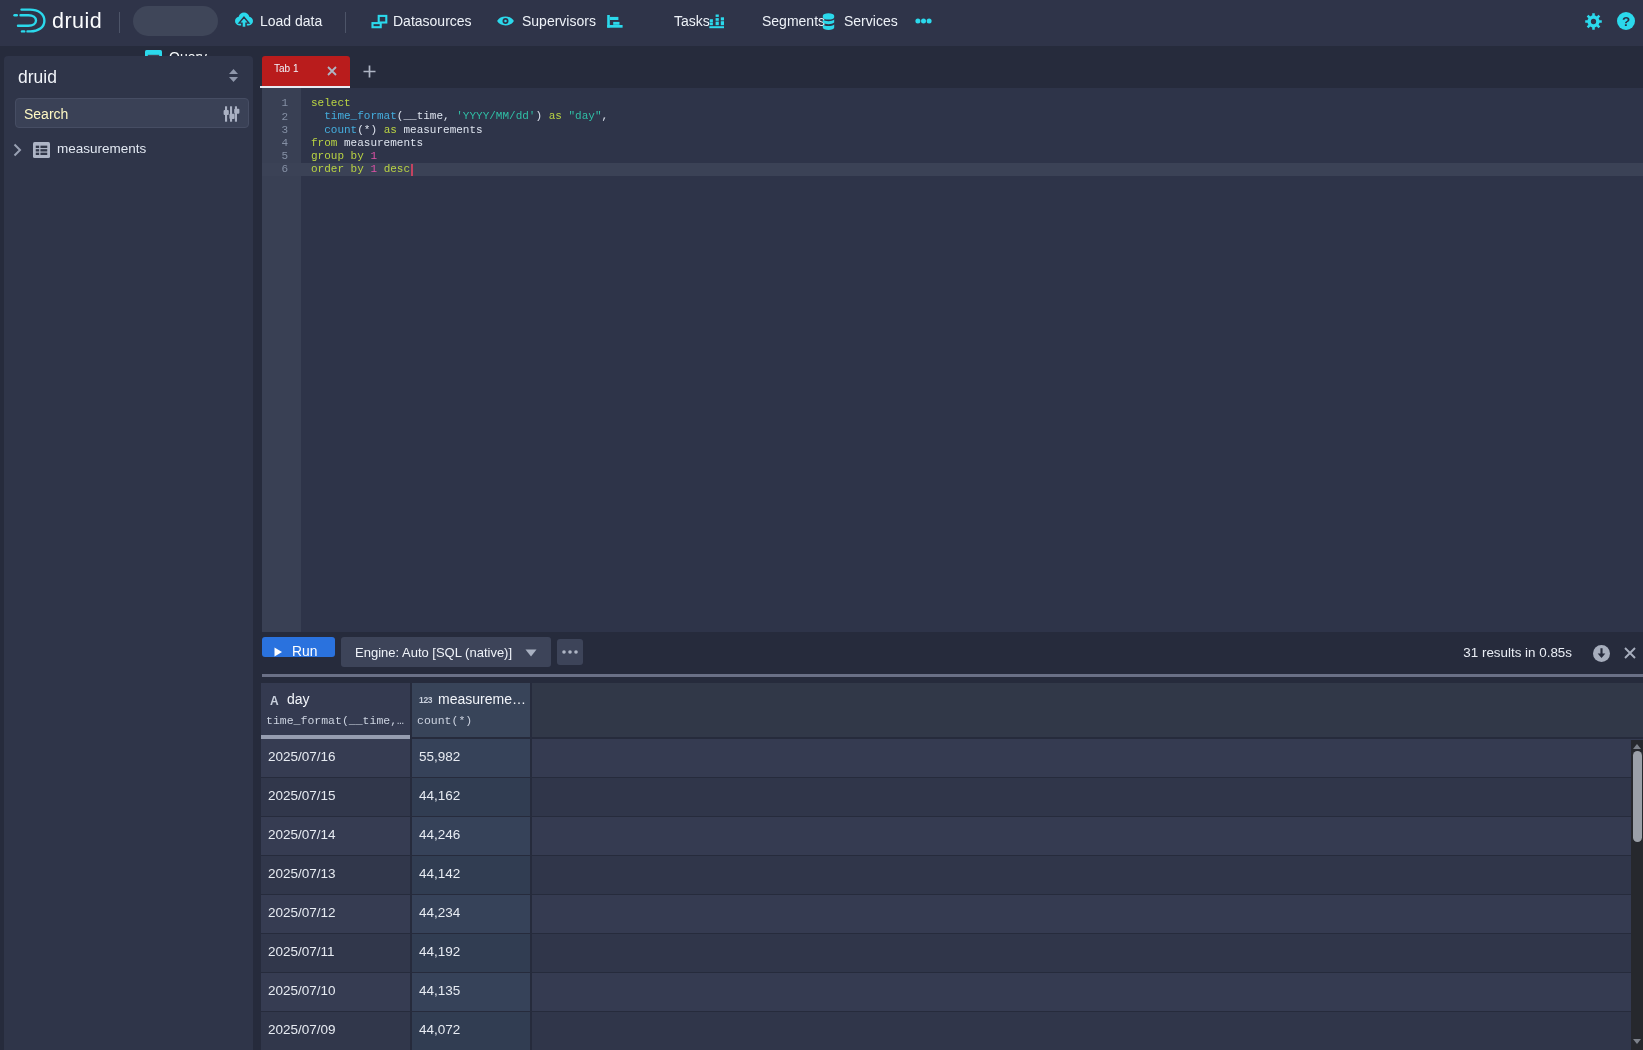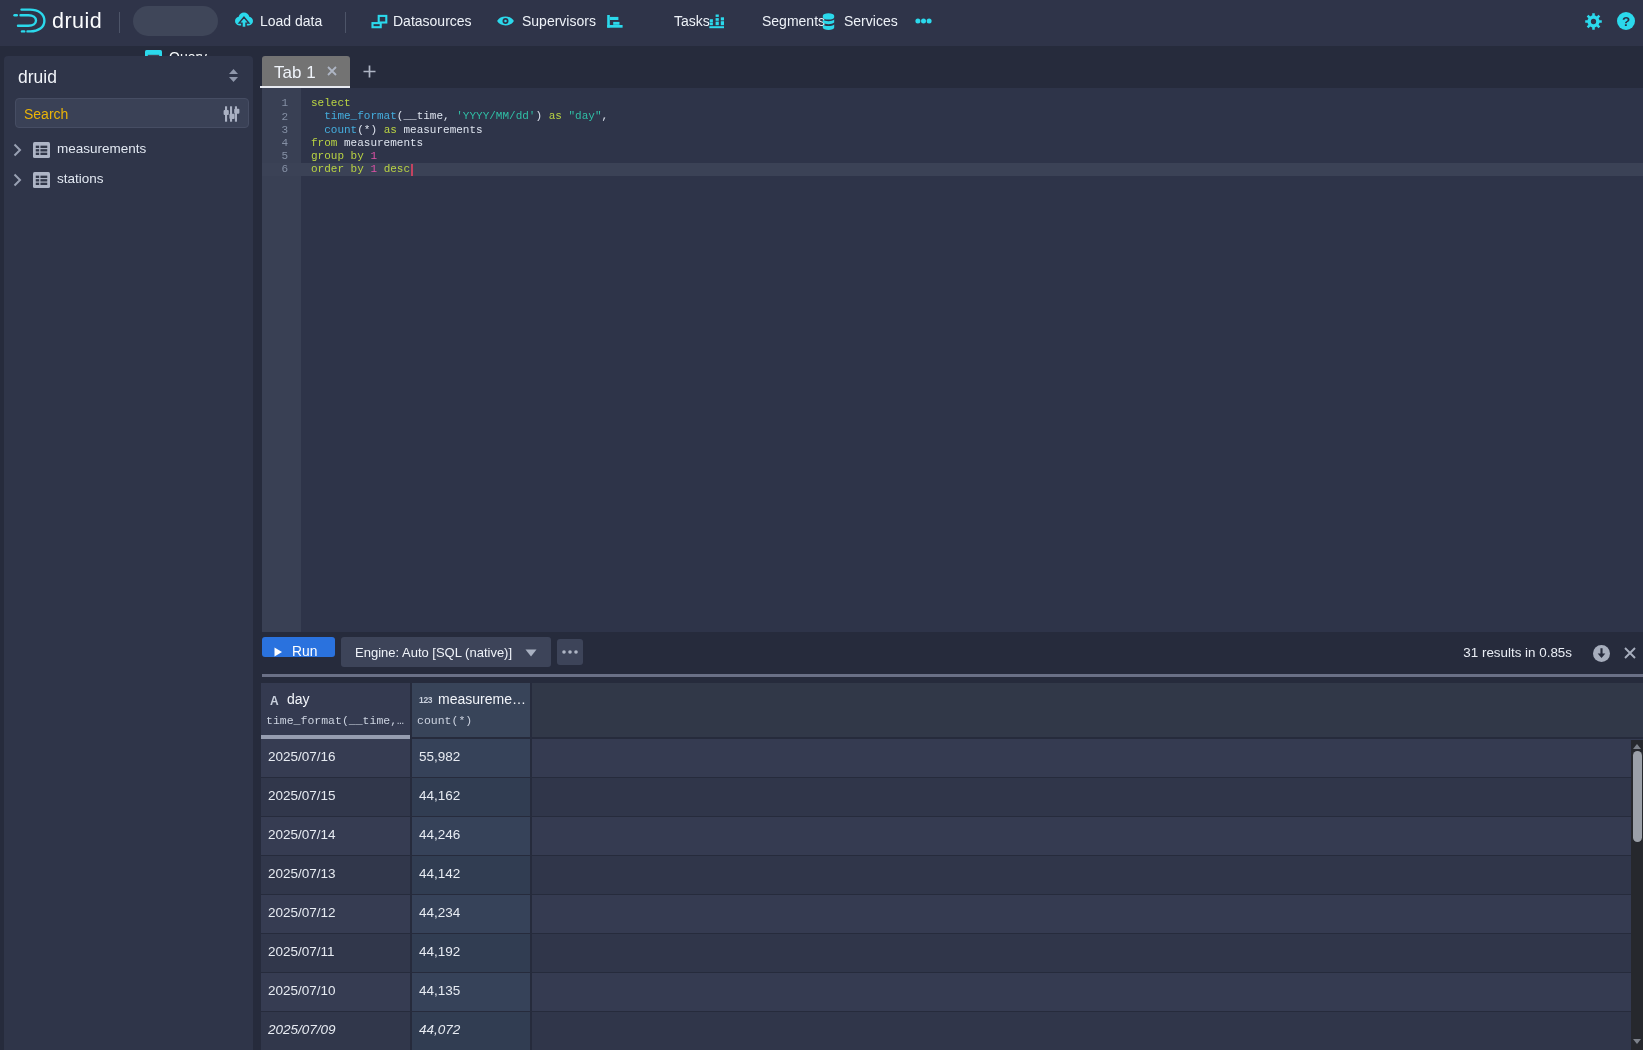--- a/index.html
+++ b/index.html
@@ -9,28 +9,28 @@
 
   
   #topbar { position:absolute; left:0; top:0; width:1643px; height:46px; background:#2f3449; }
   .nav { position:absolute; top:0; height:42px; display:flex; align-items:center; color:#eef2f8; font-size:14px; }
   .vsep { position:absolute; top:12px; width:1px; height:21px; background:#4d5468; }
 
   
   #sidebar { position:absolute; left:4px; top:56px; width:249px; height:994px; background:#2f3549; border-radius:4px 4px 0 0; }
   #sb-title { position:absolute; left:14px; top:11px; font-size:17.5px; color:#f2f5fa; }
   #sb-search { position:absolute; left:11px; top:42px; width:234px; height:30px; background:#3a4156; border:1px solid #464d63; border-radius:4px; }
-  #sb-search .ph { position:absolute; left:8px; top:7px; font-size:14px; color:#eab308; }
+  #sb-search .ph { position:absolute; left:8px; top:7px; font-size:14px; color:#fef9c3; }
   .treerow { position:absolute; left:0; width:249px; height:29px; color:#e2e8f2; font-size:13.5px; }
 
   
   #main { position:absolute; left:262px; top:46px; width:1381px; height:1004px; }
 
   
-  #tab1 { position:absolute; left:0; top:10px; width:88px; height:30px; background:#737373; border-radius:3px 3px 0 0; color:#f0f4fa; font-size:17px; }
+  #tab1 { position:absolute; left:0; top:10px; width:88px; height:30px; background:#b91c1c; border-radius:3px 3px 0 0; color:#f0f4fa; font-size:10px; }
   #tabline { position:absolute; left:-2px; top:40px; width:90px; height:2px; background:#e7eaf1; }
 
   
   #editor { position:absolute; left:0; top:42px; width:1381px; height:544px; background:#2e3449; }
   #gutter { position:absolute; left:0; top:0; width:39px; height:544px; background:#394054; }
   .ln { position:absolute; width:26px; left:0; text-align:right; font-size:11px; line-height:13.1px; color:#8590a5; font-family:"Liberation Mono", monospace; }
   #activeline { position:absolute; left:0; top:74.9px; width:1381px; height:13.1px; background:#3b4256; }
   #code { position:absolute; left:49px; top:9.4px; font-family:"Liberation Mono", monospace; font-size:11px; line-height:13.1px; white-space:pre; color:#dde3ee; }
   .kw { color:#b9d343; } .fn { color:#45aede; } .str { color:#30bfa6; } .num { color:#e052a7; }
   #cursor { position:absolute; left:148.5px; top:75.5px; width:2px; height:12px; background:#c34360; }
@@ -193,37 +193,20 @@
       <g fill="#313749">
         <rect x="2.6" y="3.4" width="3.2" height="2.2"></rect>
           <rect x="7" y="3.4" width="6.4" height="2.2"></rect>
         <rect x="2.6" y="6.7" width="3.2" height="2.2"></rect>
           <rect x="7" y="6.7" width="6.4" height="2.2"></rect>
         <rect x="2.6" y="10" width="3.2" height="2.2"></rect>
           <rect x="7" y="10" width="6.4" height="2.2"></rect>
       </g>
     </svg>
     <span style="position:absolute;left:53px;top:6px;">measurements</span>
-  </div>
-  <div class="treerow" style="top:109px;">
-    <svg width="10" height="14" viewBox="0 0 10 14" style="position:absolute;left:8px;top:8px;" fill="none" stroke="#99a1b3" stroke-width="2">
-        <path d="M2.5 1.5 L8 7 L2.5 12.5"></path>
-      </svg>
-    <svg width="17" height="16" viewBox="0 0 16 15" style="position:absolute;left:29px;top:7px;">
-      <rect width="16" height="15" rx="1.5" fill="#aeb5c6"></rect>
-      <g fill="#313749">
-        <rect x="2.6" y="3.4" width="3.2" height="2.2"></rect>
-          <rect x="7" y="3.4" width="6.4" height="2.2"></rect>
-        <rect x="2.6" y="6.7" width="3.2" height="2.2"></rect>
-          <rect x="7" y="6.7" width="6.4" height="2.2"></rect>
-        <rect x="2.6" y="10" width="3.2" height="2.2"></rect>
-          <rect x="7" y="10" width="6.4" height="2.2"></rect>
-      </g>
-    </svg>
-    <span style="position:absolute;left:53px;top:6px;">stations</span>
   </div>
 </div>
 
 <div id="main">
   <div id="tab1">
       <span style="position:absolute;left:12px;top:7px;">Tab 1</span>
     <svg width="12" height="12" viewBox="0 0 12 12" style="position:absolute;left:64px;top:9px;" stroke="#aeb5c4" stroke-width="1.8">
         <path d="M2 2 L10 10 M10 2 L2 10"></path>
       </svg>
   </div>
@@ -358,21 +341,21 @@
     </div>
 <div style="position:absolute;left:261px;top:973px;width:1196px;height:39px;">
       <div class="c1">
         <span>2025/07/10</span>
       </div>
       <div class="c2">
         <span>44,135</span>
       </div>
       <div class="cr"></div>
     </div>
-<div class="even" style="position:absolute;left:261px;top:1012px;width:1382px;height:39px;font-style:italic;">
+<div class="even" style="position:absolute;left:261px;top:1012px;width:1382px;height:39px;">
       <div class="c1">
         <span>2025/07/09</span>
       </div>
       <div class="c2">
         <span>44,072</span>
       </div>
       <div class="cr"></div>
     </div>
 </div>
 

